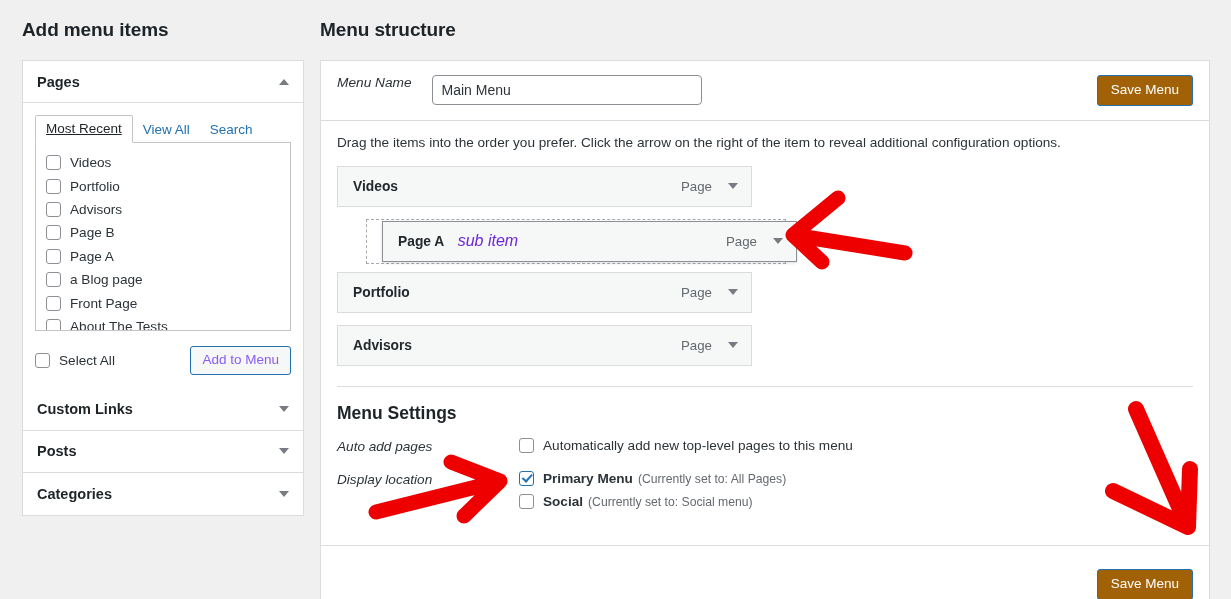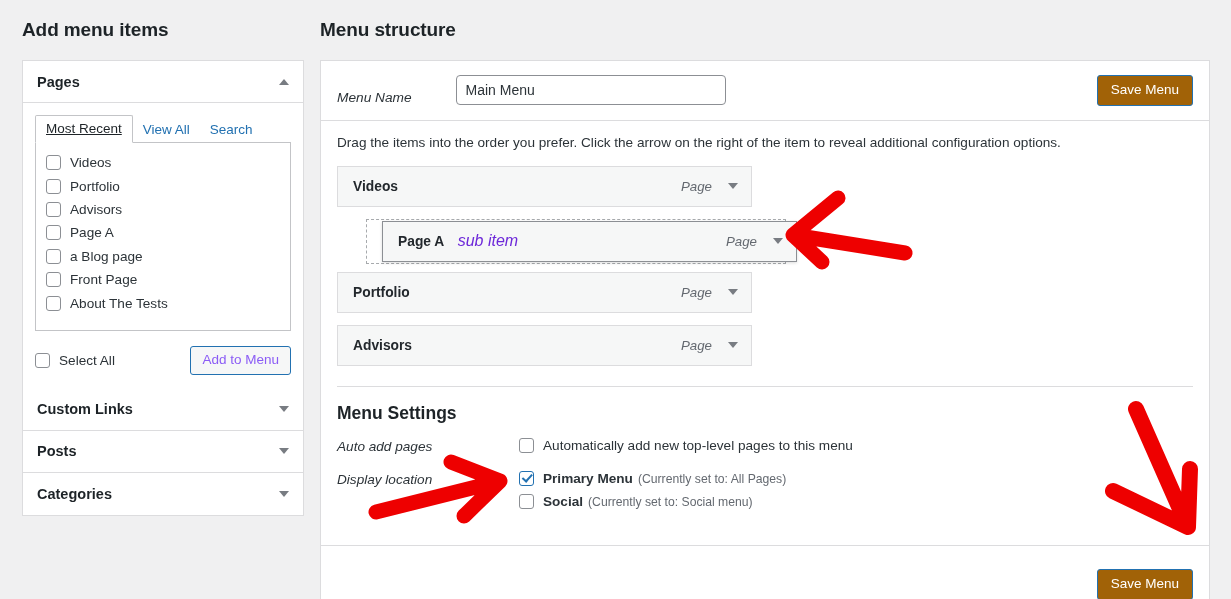--- a/index.html
+++ b/index.html
@@ -73,21 +73,21 @@
     padding: 6px 11px; cursor: pointer; line-height: 1.1;
   }
 
   
   .right-col { position: absolute; left: 320px; top: 0; width: 890px; }
   .panel { background: #fff; border: 1px solid #dcdcde; margin-top: 19px; }
   .panel-row-name {
     display: flex; align-items: center; justify-content: space-between;
     padding: 14px 16px; border-bottom: 1px solid #dcdcde; background: #fff;
   }
-  .name-left { display: flex; align-items: flex-end; gap: 24px; }
+  .name-left { display: flex; align-items: flex-start; }
   .label-ital { font-style: italic; font-size: 13.7px; color: #2c3338; }
   .text-input {
     margin-left: 20px; width: 270px; height: 30px;
     border: 1px solid #8c8f94; border-radius: 4px;
     padding: 0 9px; font-size: 14px; color: #2c3338;
     font-family: "Liberation Sans", sans-serif; background: #fff;
   }
   .btn-primary {
     background: #a16207; color: #fff; border: 1px solid #2271b1;
     border-radius: 3px; font-size: 13.5px; padding: 7px 13px;
@@ -98,21 +98,21 @@
 
   .menu-items { position: relative; }
   .mi {
     display: flex; align-items: center; justify-content: space-between;
     background: #f6f7f7; border: 1px solid #dcdcde;
     height: 41px; padding: 0 13px 0 15px; width: 415px;
     margin-bottom: 12px; cursor: move;
   }
   .mi-title { font-size: 13.8px; font-weight: bold; color: #23282d; }
   .mi-right { display: flex; align-items: center; }
-  .mi-type { font-size: 13.3px; color: #646970; margin-right: 16px; font-style: italic; }
+  .mi-type { font-size: 13.3px; color: #646970; margin-right: 16px; }
 
   .sub-wrap { position: relative; height: 53px; margin-bottom: 0px; }
   .placeholder {
     position: absolute; left: 29px; top: 0;
     width: 420px; height: 45px;
     border: 1px dashed #a7aaad; background: transparent;
   }
   .mi-sub {
     position: absolute; left: 45px; top: 2px;
     display: flex; align-items: center; justify-content: space-between;
@@ -176,20 +176,24 @@
             <span class="cbox"></span>
             <span class="chk-label">Videos</span>
           </div>
           <div class="chk-row">
             <span class="cbox"></span>
             <span class="chk-label">Portfolio</span>
           </div>
           <div class="chk-row">
             <span class="cbox"></span>
             <span class="chk-label">Advisors</span>
+          </div>
+          <div class="chk-row">
+            <span class="cbox"></span>
+            <span class="chk-label">Page B</span>
           </div>
           <div class="chk-row">
             <span class="cbox"></span>
             <span class="chk-label">Page A</span>
           </div>
           <div class="chk-row">
             <span class="cbox"></span>
             <span class="chk-label">a Blog page</span>
           </div>
           <div class="chk-row">

